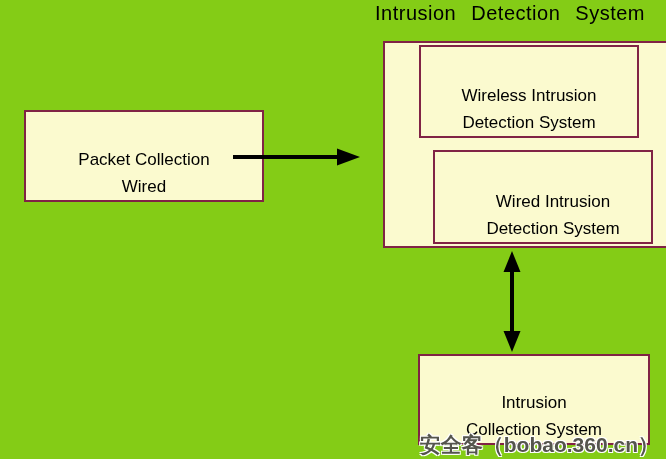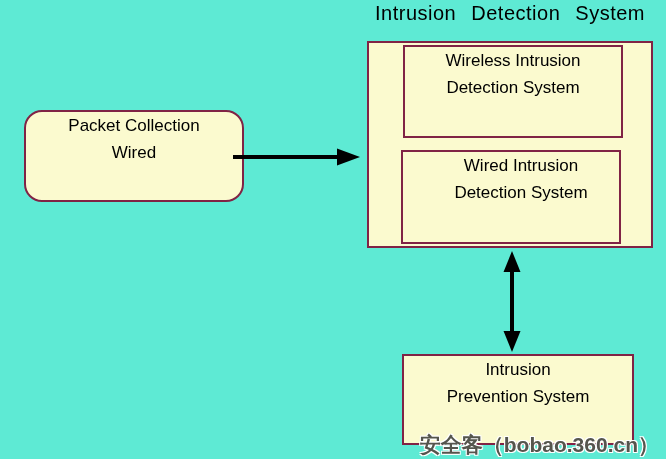--- a/index.html
+++ b/index.html
@@ -10,54 +10,55 @@
   }
   *{box-sizing:border-box;margin:0;padding:0;}
   body{
     font-family:"Liberation Sans",sans-serif;
     background:#ffffff;
   }
   .canvas{
     position:relative;
     width:666px;
     height:459px;
-    background:#5eead4;
+    background:#84cc16;
     overflow:hidden;
   }
   .diagram-title{
     position:absolute;
     left:352px;
     top:0px;
     width:316px;
     text-align:center;
     font-size:20px;
     line-height:26px;
     color:#000;
     letter-spacing:0.5px;
     word-spacing:9px;
   }
   .box{
     position:absolute;
     background:var(--box-fill);
     border:2px solid var(--box-border);
     display:flex;
-    align-items:flex-start;
+    align-items:flex-end;
     justify-content:center;
     text-align:center;
+    margin-left:16px;
   }
   .box .label{
     font-size:17px;
     line-height:27px;
     color:#000;
   }
   .box .label span{display:block;}
-  #node-packet{left:24px;top:110px;width:220px;height:92px;border-radius:18px;}
+  #node-packet{left:8px;top:110px;width:240px;height:92px;}
   #node-ids-container{left:367px;top:41px;width:286px;height:207px;display:block;}
   #node-wireless{left:403px;top:45px;width:220px;height:93px;}
-  #node-wired{left:401px;top:150px;width:220px;height:94px;padding-left:20px;}
+  #node-wired{left:417px;top:150px;width:220px;height:94px;padding-left:20px;}
   #node-ips{left:402px;top:354px;width:232px;height:91px;}
   svg.arrows{
     position:absolute;
     left:0;top:0;
     width:666px;
     height:459px;
     pointer-events:none;
   }
   svg.arrows line{stroke:var(--arrow);stroke-width:4;}
   svg.arrows polygon{fill:var(--arrow);}
@@ -99,21 +100,21 @@
   <div class="box" id="node-wired">
     <div class="label">
       <span>Wired Intrusion</span>
       <span>Detection System</span>
     </div>
   </div>
 
   <div class="box" id="node-ips">
     <div class="label">
       <span>Intrusion</span>
-      <span>Prevention System</span>
+      <span>Collection System</span>
     </div>
   </div>
 
   <svg class="arrows" viewBox="0 0 666 459">
     <g>
       <line x1="233" y1="157" x2="341" y2="157"></line>
       <polygon points="360,157 337,148.5 337,165.5"></polygon>
     </g>
     <g>
       <line x1="512" y1="268" x2="512" y2="336"></line>

